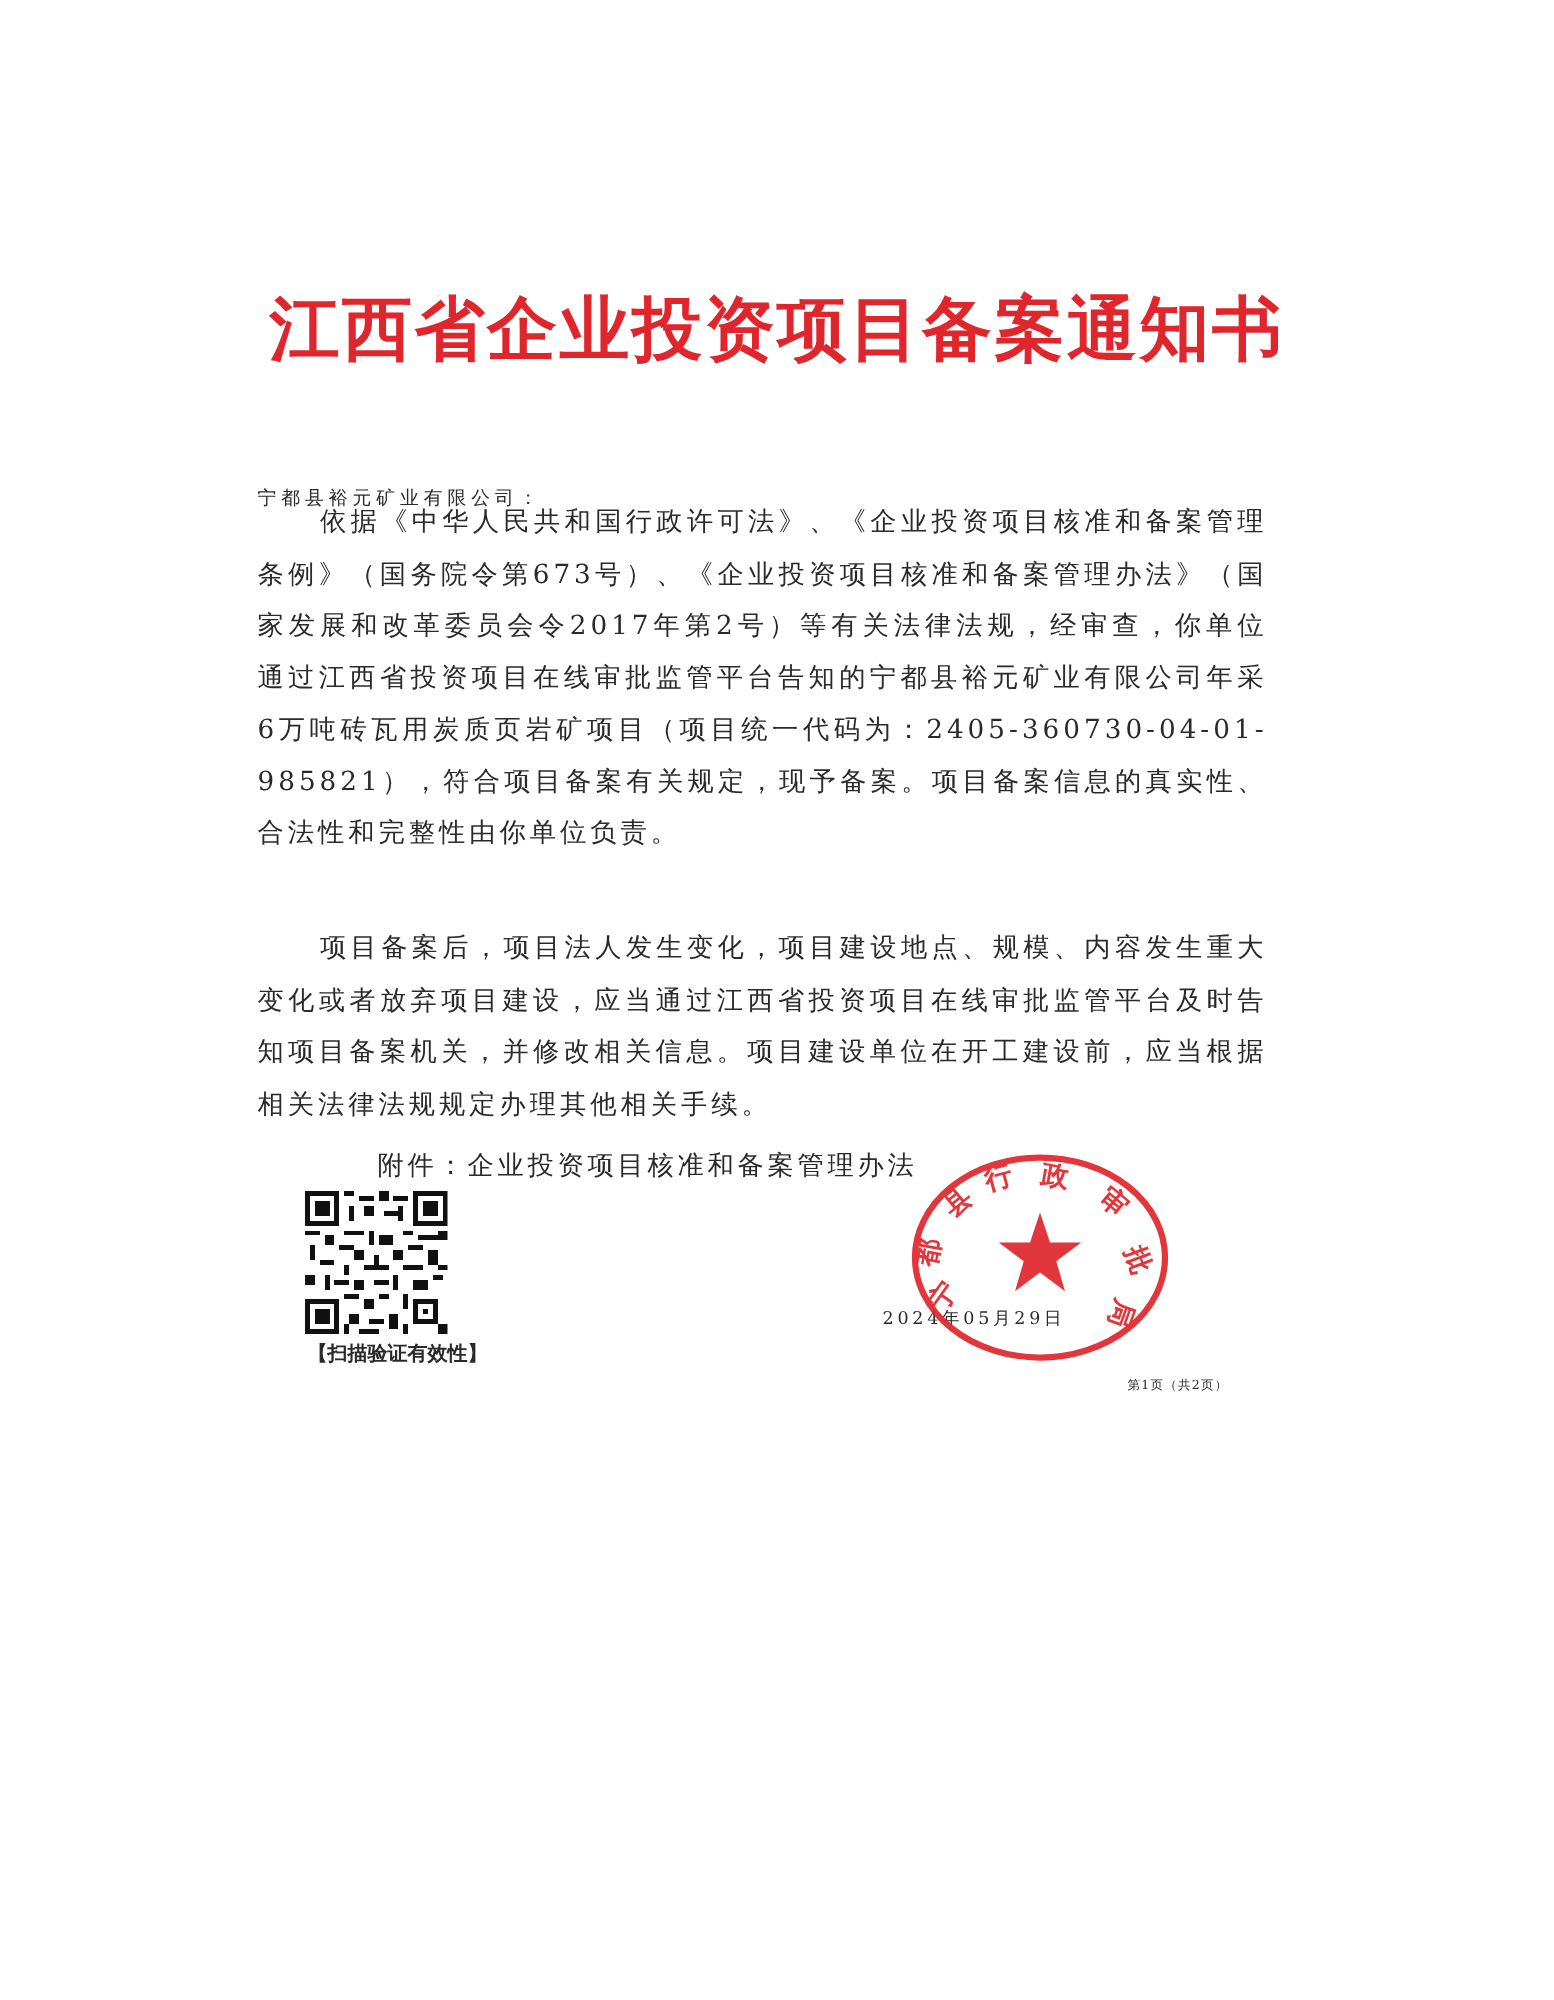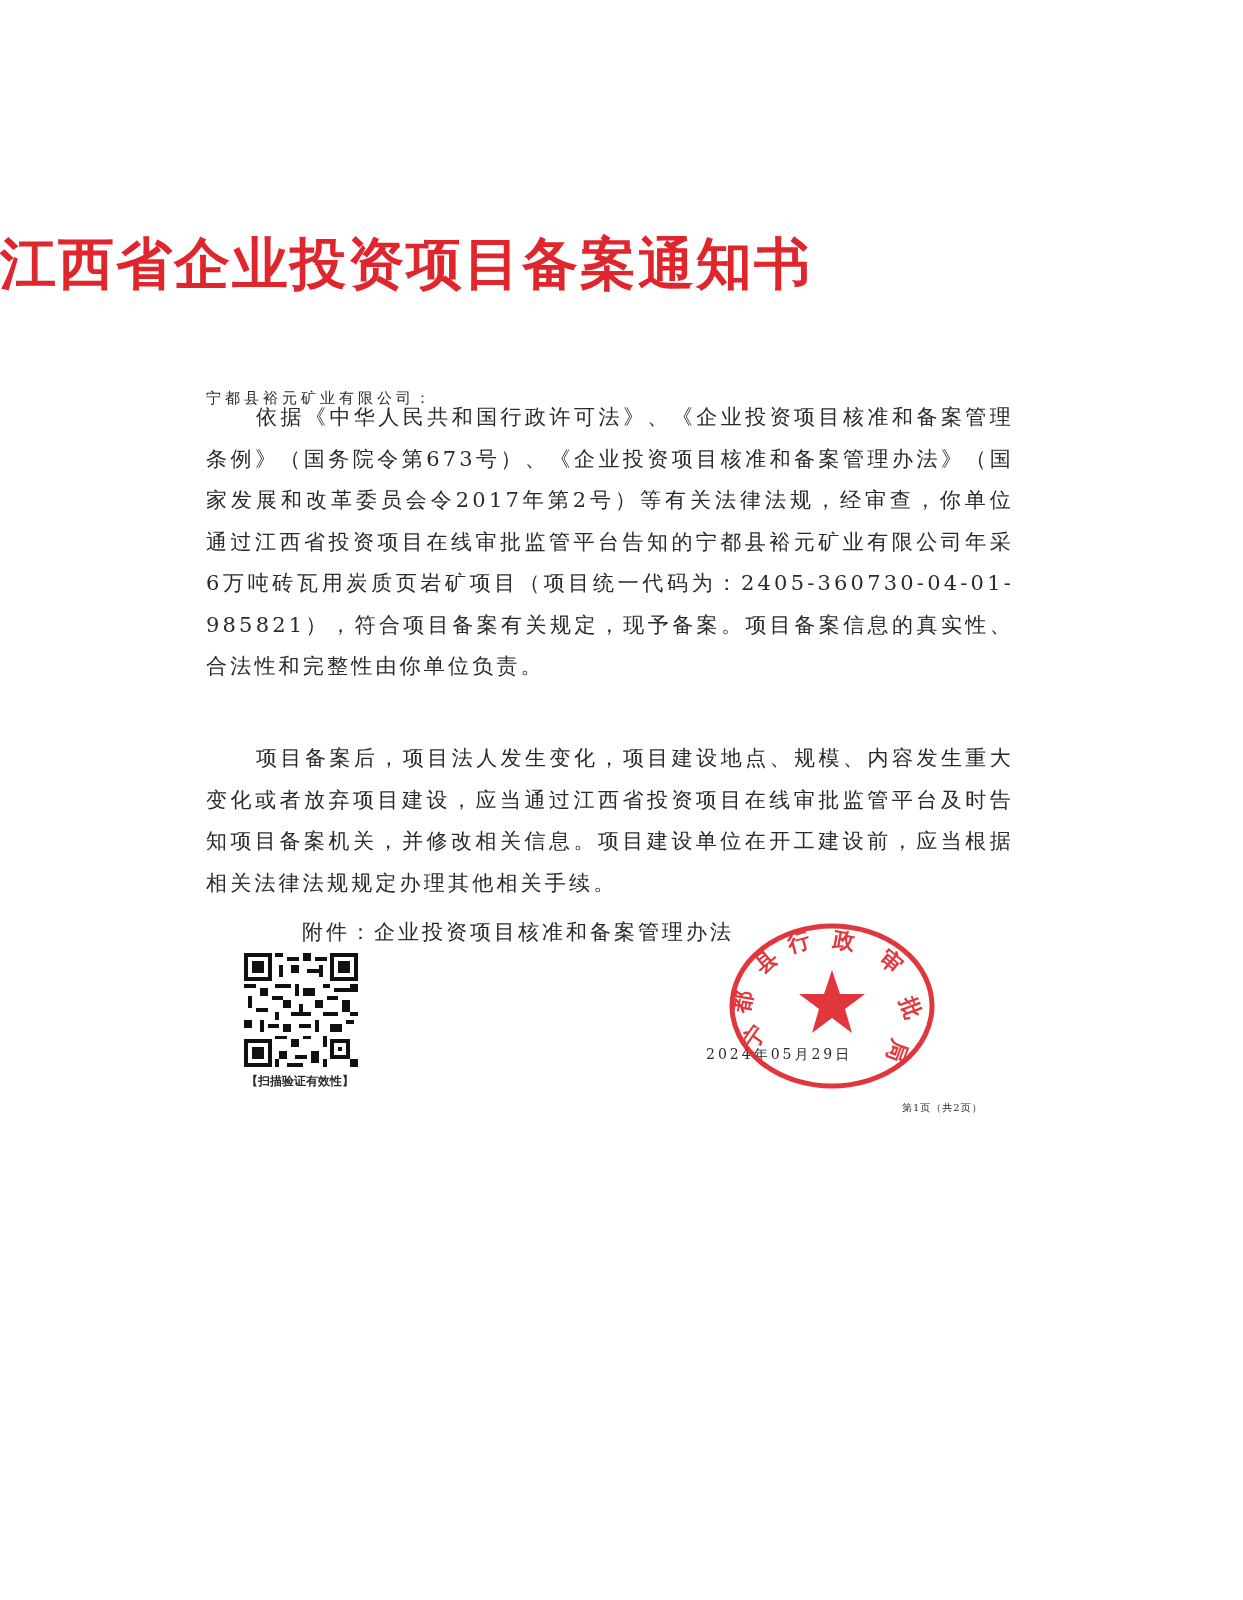--- a/index.html
+++ b/index.html
@@ -1,27 +1,27 @@
 <!DOCTYPE html>
 <html><head>
 <meta charset="utf-8">
 <style>
   html, body { margin: 0; padding: 0; background: #ffffff; }
   body { width: 1243px; height: 1600px; position: relative; overflow: hidden;
          font-family: "DejaVu Serif", "Liberation Serif", serif; color: #2a2a2a; }
-  .title { position: absolute; left: 0; width: 1243px; top: 228px; text-align: left;
+  .title { position: absolute; left: 0; width: 1243px; top: 228px; text-align: center;
            font-size: 56px; font-weight: bold; color: #e0262d; letter-spacing: 2px; line-height: 70px; }
   .addressee { position: absolute; left: 206px; top: 378px; font-size: 15px; letter-spacing: 4px; line-height: 40px; }
   .para { position: absolute; left: 206px; width: 808px; font-size: 21px; letter-spacing: 3.2px;
           line-height: 41.5px; text-align: justify; text-indent: 50px; }
   .p1 { top: 397px; }
   .p2 { top: 703px; margin-top: 35px; }
   .attachment { position: absolute; left: 302px; top: 912px; font-size: 21px; letter-spacing: 3px; line-height: 40px; }
   .qr { position: absolute; left: 244px; top: 948px; width: 114px; height: 124px; }
-  .qr-caption { position: absolute; left: 246px; top: 1073px; font-size: 12px; font-weight: bold; letter-spacing: 0px; }
+  .qr-caption { position: absolute; left: 246px; top: 1073px; font-size: 16px; font-weight: bold; letter-spacing: 0px; }
   .date { position: absolute; left: 706px; top: 1046px; font-size: 14px; letter-spacing: 3px; z-index: 1; }
   .seal { position: absolute; left: 728px; top: 922px; width: 208px; height: 168px; z-index: 2; opacity: 0.92; }
   .page-no { position: absolute; left: 902px; top: 1101px; font-size: 10px; letter-spacing: 1px; }
 </style>
 </head>
 <body>
 
 <div class="title">江西省企业投资项目备案通知书</div>
 
 <div class="addressee">宁都县裕元矿业有限公司：</div>

